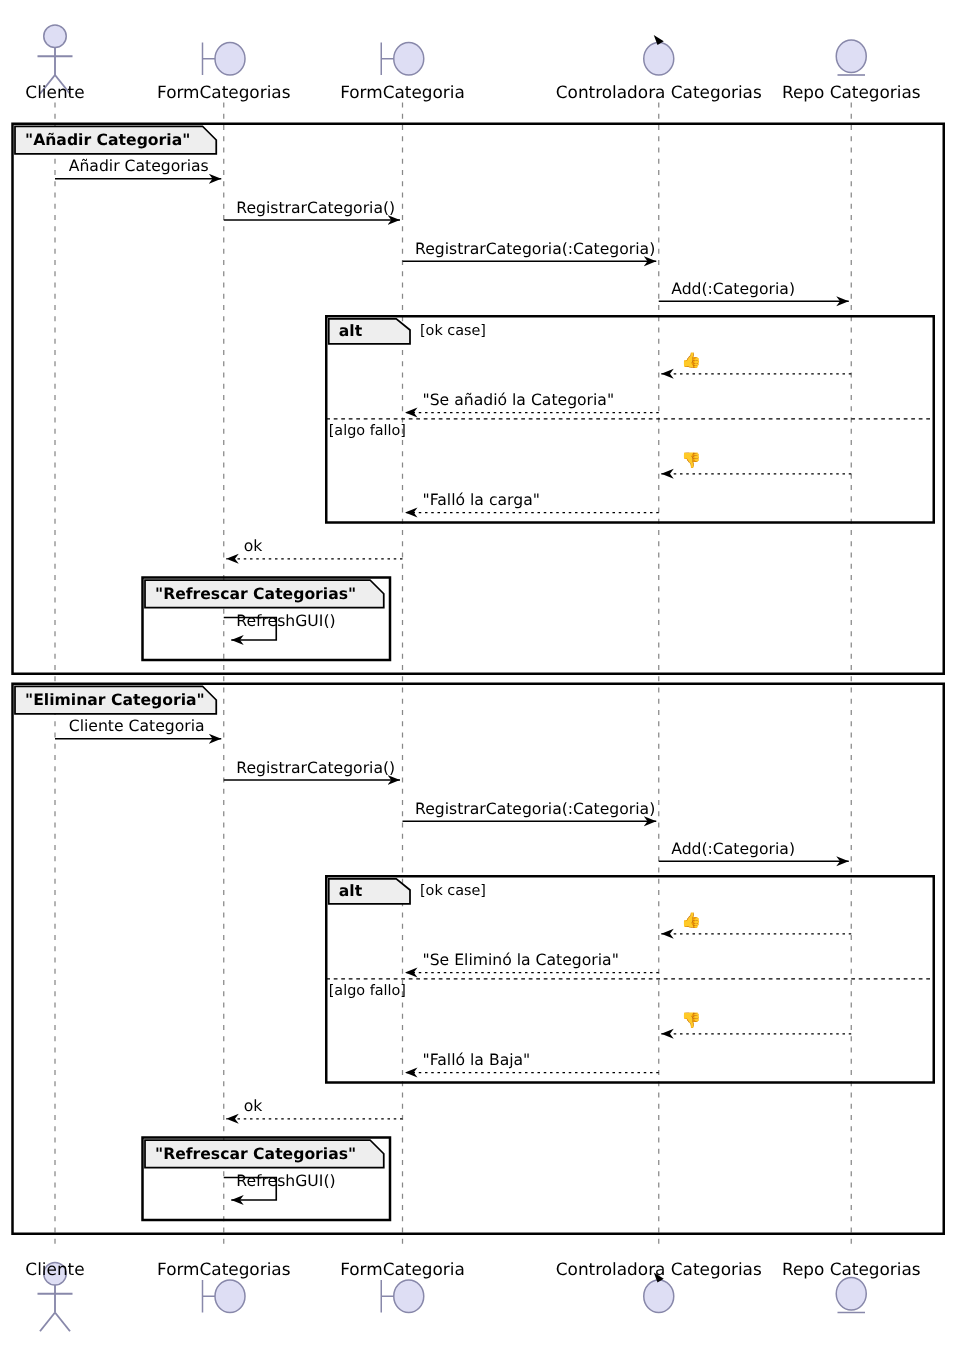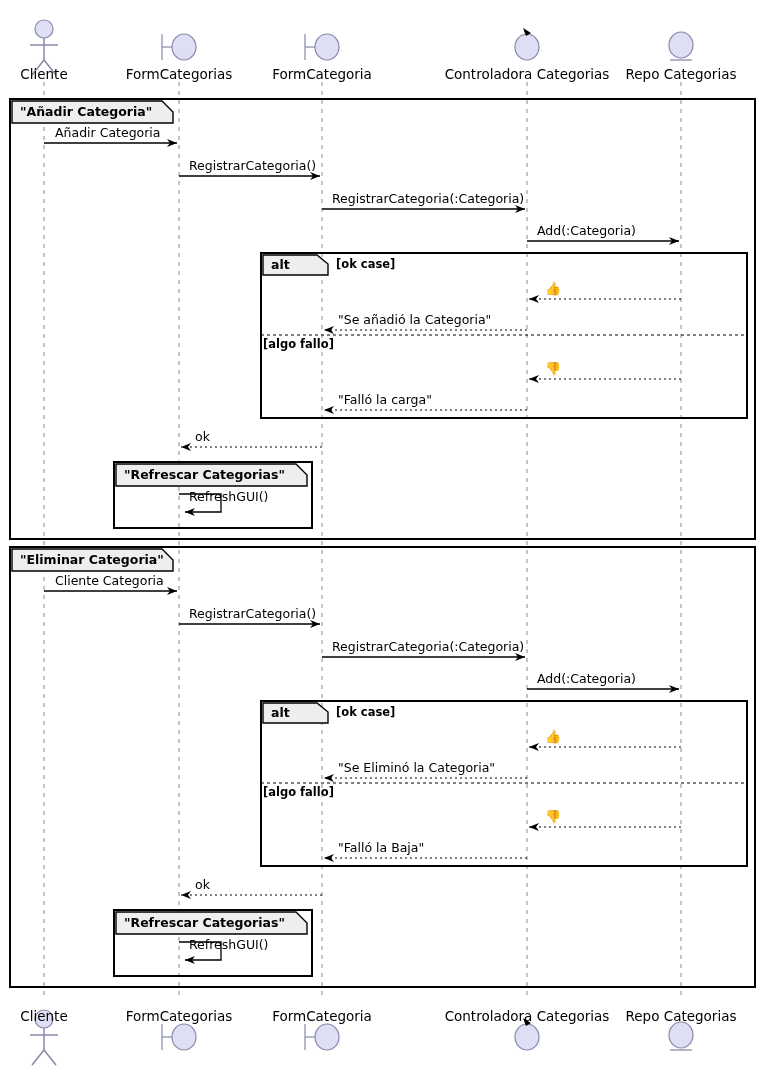--- a/index.html
+++ b/index.html
@@ -5,21 +5,21 @@
   html,body{margin:0;padding:0;background:#ffffff;}
   body{
     font-family:"DejaVu Sans","Liberation Sans",sans-serif;
     width:764px;height:1082px;position:relative;overflow:hidden;
     -webkit-font-smoothing:antialiased;
   }
   #diagram{position:absolute;left:0;top:0;width:764px;height:1082px;}
   .participant-name{font-size:13.5px;line-height:15px;}
   .msg-label{font-size:12.5px;line-height:14px;}
   .frag-title{font-size:12.5px;font-weight:bold;line-height:14px;}
-  .frag-guard{font-size:11.5px;font-weight:bold;line-height:13px;}
+  .frag-guard{font-size:11.5px;font-weight:normal;line-height:13px;}
   .emoji{font-size:13px;line-height:13px;}
 </style>
 </head>
 <body>
 
 <svg id="diagram" xmlns="http://www.w3.org/2000/svg" width="764" height="1082">
     <defs>
       <marker id="ah" markerWidth="12" markerHeight="12" refX="10" refY="4" orient="auto" markerUnits="userSpaceOnUse">
         <path d="M0,0 L10,4 L0,8 L3,4 Z" fill="#000"></path>
       </marker>
@@ -77,21 +77,21 @@
         <rect x="114" y="910" width="198" height="66" fill="none" stroke="#000" stroke-width="2"></rect>
         <g>
           <path d="M116,912 L296,912 L307,923 L307,934 L116,934 Z" fill="#EEEEEE" stroke="#000" stroke-width="1.4"></path>
           <foreignObject x="124" y="915.5" width="191" height="22"><div xmlns="http://www.w3.org/1999/xhtml" class="frag-title" style="width: 100%; text-align: left; white-space: nowrap; color: rgb(0, 0, 0);">"Refrescar Categorias"</div></foreignObject>
         </g>
       </g>
     </g>
     <g>
       <g>
         <line x1="44" y1="143" x2="177" y2="143" stroke="#000" stroke-width="1.3" stroke-dasharray="none" marker-end="url(#ah)"></line>
-        <foreignObject x="55" y="126" width="340" height="22"><div xmlns="http://www.w3.org/1999/xhtml" class="msg-label" style="width: 100%; text-align: left; white-space: nowrap; color: rgb(0, 0, 0);">Añadir Categoria</div></foreignObject>
+        <foreignObject x="55" y="126" width="340" height="22"><div xmlns="http://www.w3.org/1999/xhtml" class="msg-label" style="width: 100%; text-align: left; white-space: nowrap; color: rgb(0, 0, 0);">Añadir Categorias</div></foreignObject>
       </g>
       <g>
         <line x1="179" y1="176" x2="320" y2="176" stroke="#000" stroke-width="1.3" stroke-dasharray="none" marker-end="url(#ah)"></line>
         <foreignObject x="189" y="159" width="340" height="22"><div xmlns="http://www.w3.org/1999/xhtml" class="msg-label" style="width: 100%; text-align: left; white-space: nowrap; color: rgb(0, 0, 0);">RegistrarCategoria()</div></foreignObject>
       </g>
       <g>
         <line x1="322" y1="209" x2="525" y2="209" stroke="#000" stroke-width="1.3" stroke-dasharray="none" marker-end="url(#ah)"></line>
         <foreignObject x="332" y="192" width="340" height="22"><div xmlns="http://www.w3.org/1999/xhtml" class="msg-label" style="width: 100%; text-align: left; white-space: nowrap; color: rgb(0, 0, 0);">RegistrarCategoria(:Categoria)</div></foreignObject>
       </g>
       <g>

